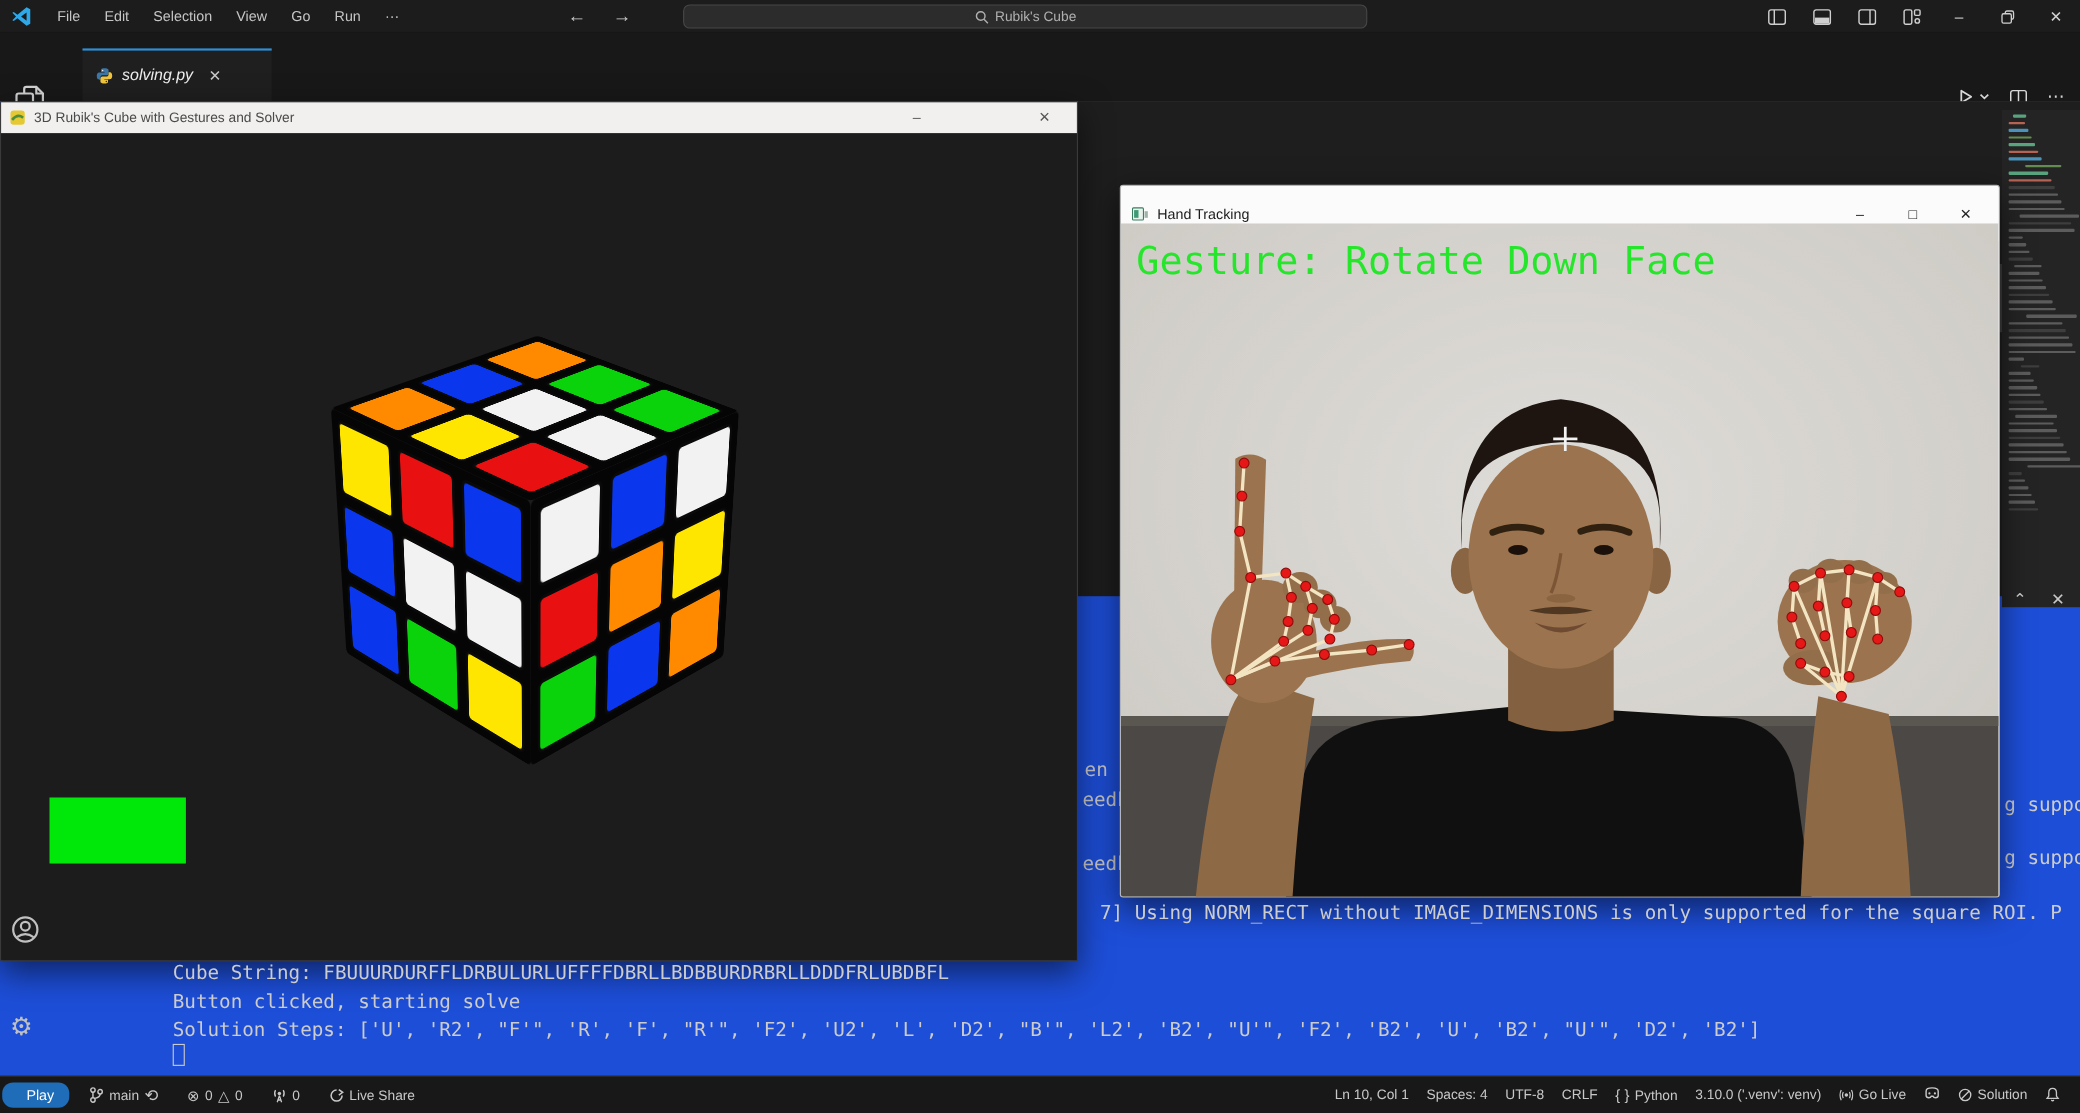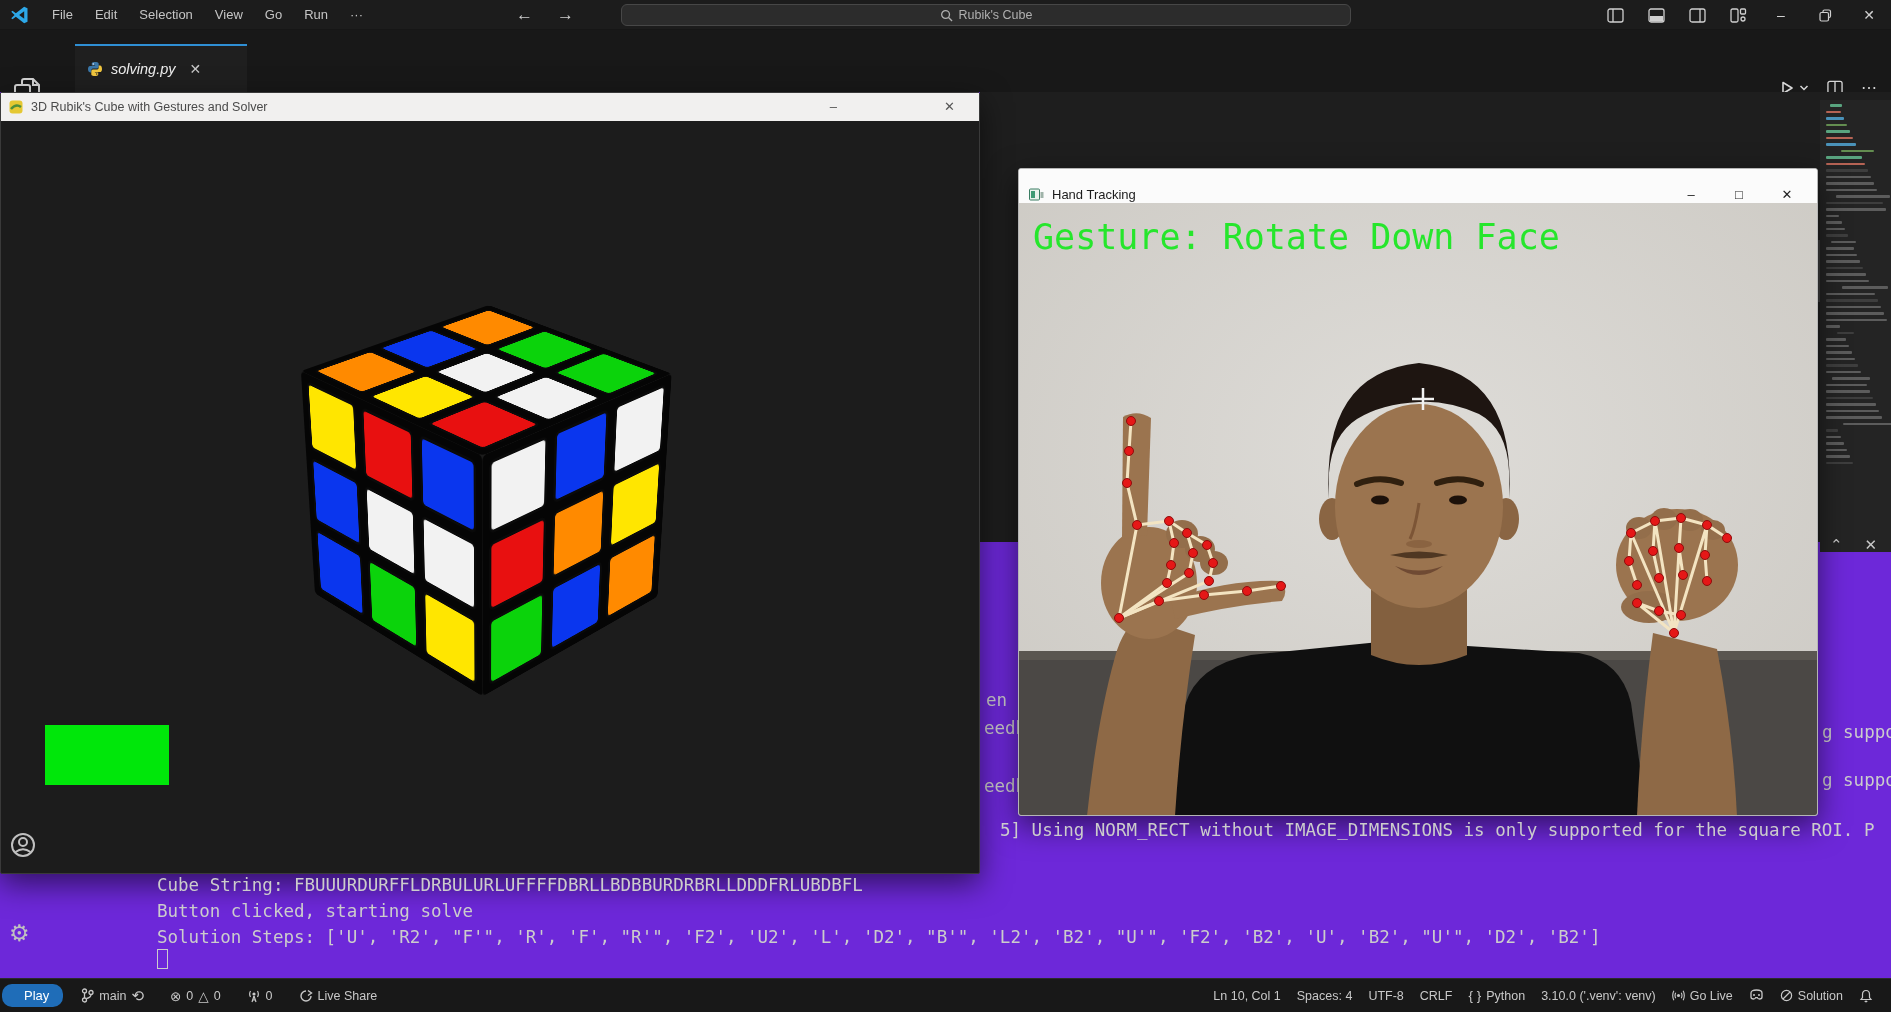--- a/index.html
+++ b/index.html
@@ -1,27 +1,27 @@
 <!DOCTYPE html>
 <html><head>
 <meta charset="utf-8">
 <style>
   * { margin:0; padding:0; box-sizing:border-box; }
   html,body { background:#111; }
   #root {
     position:relative; width:1891px; height:1012px; overflow:hidden;
-    background:#6d28d9; font-family:"Liberation Sans", sans-serif; color:#cccccc;
+    background:#1d4ed8; font-family:"Liberation Sans", sans-serif; color:#cccccc;
   }
   
   #titlebar { position:absolute; left:0; top:0; width:1891px; height:30px;
     background:#1c1c1c; display:flex; align-items:center; border-bottom:1px solid #161616; }
   .vscode-logo { width:22px; height:20px; margin:0 10px 0 9px; }
   .menu-item { padding:0 11px; font-size:13px; color:#c5c5c5; line-height:30px; cursor:default; }
   .nav-arrow { font-size:17px; color:#cfcfcf; padding:0 12px; }
-  #cmd-center { position:absolute; left:621px; top:4px; width:730px; height:22px;
+  #cmd-center { position:absolute; left:621px; top:4px; width:622px; height:22px;
     background:#2c2c2c; border:1px solid #474747; border-radius:6px;
     display:flex; align-items:center; justify-content:center; gap:6px; color:#b0b0b0; font-size:12.5px; }
   #win-icons { position:absolute; right:0; top:0; height:30px; display:flex; align-items:center; }
   .layout-ic { margin:0 12px; }
   .cap-btn { width:44px; height:30px; display:flex; align-items:center; justify-content:center;
     color:#d0d0d0; font-size:14px; }
   
   #tabbar { position:absolute; left:0; top:30px; width:1891px; height:62px; background:#181818; }
   #files-activity { position:absolute; left:12px; top:46px; }
   .tab { position:absolute; left:75px; top:14px; width:172px; height:48px; background:#1f1f1f;
@@ -71,21 +71,21 @@
   
   #account-ic { position:absolute; left:10px; top:832px; color:#c0c0c0; }
   #gear-ic { position:absolute; left:9px; top:920px; color:#c0c0c0; font-size:23px; }
   
   #statusbar { position:absolute; left:0; top:978px; width:1891px; height:34px; background:#181818;
     border-top:1px solid #2b2b2b; display:flex; align-items:center; font-size:12.5px; color:#c8c8c8; }
   #play-pill { background:#1f6db8; color:#ffffff; border-radius:10px; padding:4px 14px 4px 22px;
     margin-left:2px; font-size:13px; }
   .sb-item { display:flex; align-items:center; gap:5px; padding:0 8px; white-space:nowrap; }
   .sb-gap { margin-left:10px; }
-  #sb-right { margin-left:auto; display:flex; align-items:center; margin-right:10px; }
+  #sb-right { margin-left:auto; display:flex; align-items:flex-start; margin-right:10px; }
   .glyph { font-size:13.5px; }
   svg { display:block; }
 </style>
 </head>
 <body>
 
 <div id="root">
 
   <div id="titlebar">
     <svg class="vscode-logo" viewBox="0 0 24 24">
@@ -411,21 +411,21 @@
           <circle cx="662" cy="412" r="4.5"></circle>
       </g>
       <g stroke="#f2f2f2" stroke-width="2.5">
         <line x1="404" y1="185" x2="404" y2="207"></line>
           <line x1="393" y1="196" x2="415" y2="196"></line>
       </g>
       <text x="14" y="46" font-family="DejaVu Sans Mono, monospace" font-size="35" fill="#26e62c">Gesture: Rotate Down Face</text>
     </svg>
   </div>
 
-  <div id="norm-line" class="mono">5] Using NORM_RECT without IMAGE_DIMENSIONS is only supported for the square ROI. P</div>
+  <div id="norm-line" class="mono">7] Using NORM_RECT without IMAGE_DIMENSIONS is only supported for the square ROI. P</div>
   <div id="term-lines">
     <div class="mono">Cube String: FBUUURDURFFLDRBULURLUFFFFDBRLLBDBBURDRBRLLDDDFRLUBDBFL</div>
     <div class="mono">Button clicked, starting solve</div>
     <div class="mono">Solution Steps: ['U', 'R2', "F'", 'R', 'F', "R'", 'F2', 'U2', 'L', 'D2', "B'", 'L2', 'B2', "U'", 'F2', 'B2', 'U', 'B2', "U'", 'D2', 'B2']</div>
   </div>
   <div id="term-cursor"></div>
 
   <svg id="account-ic" width="26" height="26" viewBox="0 0 26 26">
     <circle cx="13" cy="13" r="11" fill="none" stroke="#c0c0c0" stroke-width="2"></circle>
     <circle cx="13" cy="10" r="4" fill="none" stroke="#c0c0c0" stroke-width="2"></circle>

